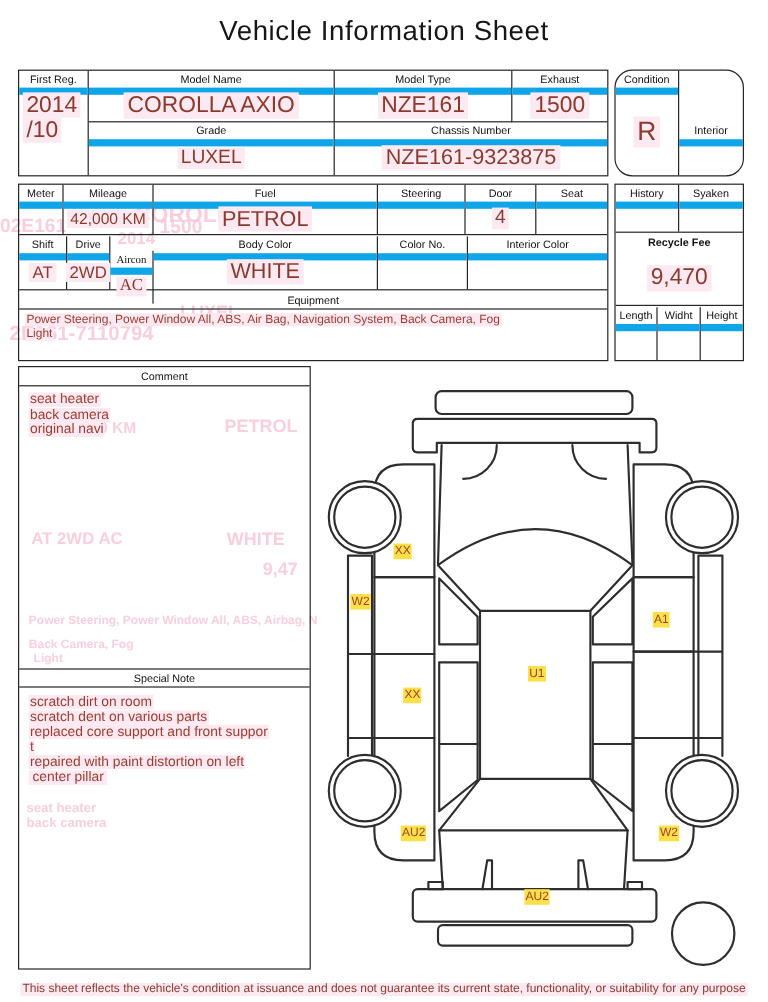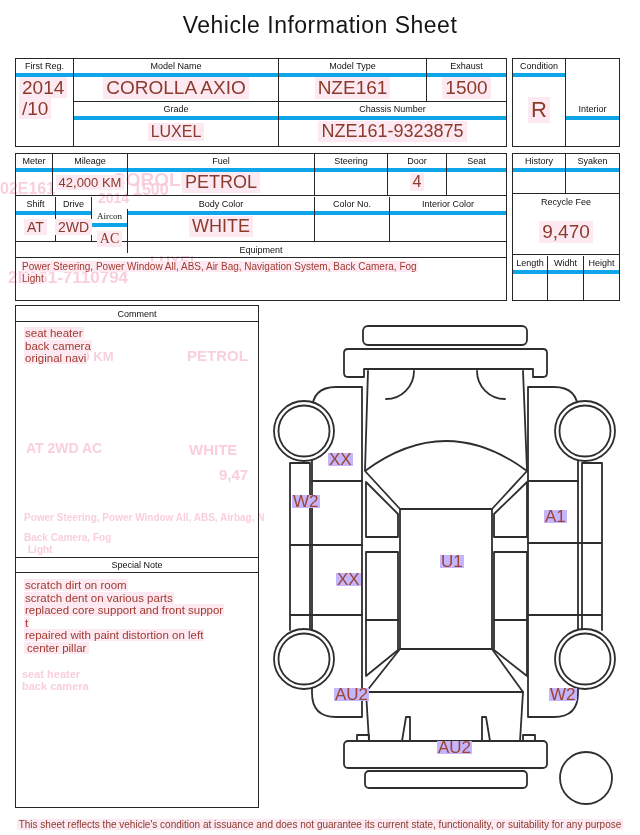--- a/index.html
+++ b/index.html
@@ -3,29 +3,29 @@
 <meta charset="utf-8">
 <style>
   html,body{margin:0;padding:0;background:#fff;}
   .sheet{position:relative;width:640px;height:835px;background:#fff;overflow:hidden;
          font-family:"Liberation Sans","DejaVu Sans",sans-serif;color:#111;}
   .box{position:absolute;border:1.5px solid #262626;}
   .cell{position:absolute;box-sizing:border-box;}
   .bd-r{border-right:1px solid #262626;}
   .bd-b{border-bottom:1px solid #262626;}
   .lbl{font-size:9px;line-height:14px;height:14px;text-align:center;color:#111;
-       border-bottom:4px solid #0ea5e9;overflow:hidden;white-space:nowrap;}
+       border-bottom:6px solid #0ea5e9;overflow:hidden;white-space:nowrap;}
   .val{position:absolute;left:0;right:0;top:15px;bottom:0;display:flex;
        align-items:center;justify-content:center;color:#8b3a2c;}
   .hl{background:#fce9f1;padding:0 3px;white-space:nowrap;}
   .redtxt{color:#a03c31;}
   .ghost{position:absolute;color:#f8c3d6;opacity:.8;filter:blur(.5px);
          font-weight:bold;white-space:nowrap;pointer-events:none;}
-  .mark{position:absolute;font-size:17px;line-height:13px;color:#9c4431;
-        background:#c4b5fd;padding:0 1px;white-space:nowrap;}
+  .mark{position:absolute;font-size:10px;line-height:13px;color:#9c4431;
+        background:#fde047;padding:0 1px;white-space:nowrap;}
   .title{position:absolute;top:12px;left:0;right:0;text-align:center;
          font-size:23px;font-weight:500;letter-spacing:.5px;color:#161616;}
   .footer{position:absolute;top:819px;left:0;right:0;text-align:center;
           font-size:10px;color:#8b3a2c;}
   .noteline{font-size:11.5px;line-height:12.5px;}
   svg.diagram{position:absolute;left:260px;top:315px;}
   svg.diagram *{vector-effect:non-scaling-stroke;}
 </style>
 </head>
 <body>
@@ -84,21 +84,21 @@
         </div>
     </div>
     <div class="cell" style="left:263px;top:43px;right:0;bottom:0;">
       <div class="lbl">Chassis Number</div>
       <div class="val" style="font-size:18px;">
           <span class="hl">NZE161-9323875</span>
         </div>
     </div>
   </div>
 
-  <div class="box" style="left:512px;top:58px;width:106px;height:87px;">
+  <div class="box" style="left:512px;top:58px;width:106px;height:87px;border-radius:15px;">
     <div class="cell bd-r" style="left:0;top:0;width:53px;height:100%;">
       <div class="lbl">Condition</div>
       <div class="val" style="font-size:22px;">
           <span class="hl">R</span>
         </div>
     </div>
     <div class="cell" style="left:53px;top:43px;right:0;bottom:0;">
       <div class="lbl">Interior</div>
       <div class="val"></div>
     </div>
@@ -188,21 +188,21 @@
       <div class="cell bd-r" style="left:0;top:0;width:53px;height:100%;">
         <div class="lbl">History</div>
         <div class="val"></div>
       </div>
       <div class="cell" style="left:53px;top:0;right:0;height:100%;">
         <div class="lbl">Syaken</div>
         <div class="val"></div>
       </div>
     </div>
     <div class="cell bd-b" style="left:0;top:41px;width:100%;height:60px;">
-      <div style="font-size:9px;line-height:14px;text-align:center;">Recycle Fee</div>
+      <div style="font-size:9px;line-height:14px;text-align:center;font-weight:bold;">Recycle Fee</div>
       <div class="val" style="top:14px;font-size:19px;">
           <span class="hl">9,470</span>
         </div>
     </div>
     <div class="cell" style="left:0;top:102px;width:100%;bottom:0;">
       <div class="cell bd-r" style="left:0;top:0;width:35px;height:100%;">
         <div class="lbl">Length</div>
         <div class="val"></div>
       </div>
       <div class="cell bd-r" style="left:35px;top:0;width:36px;height:100%;">

